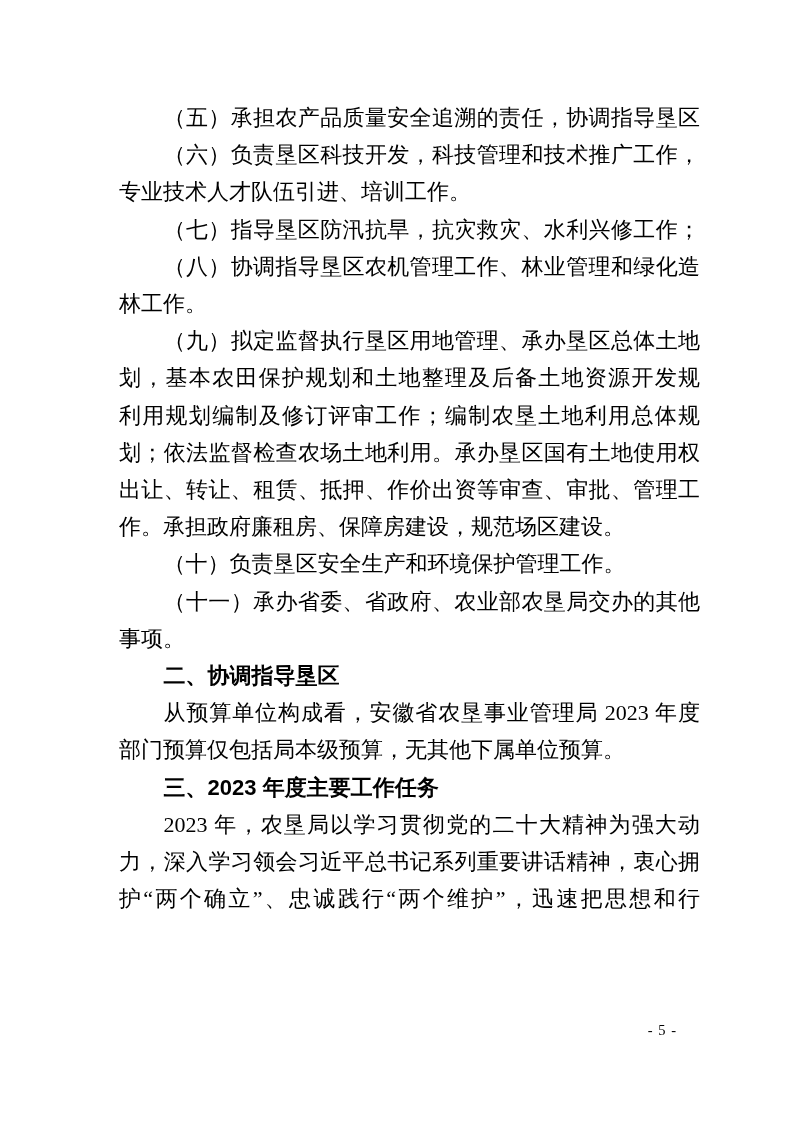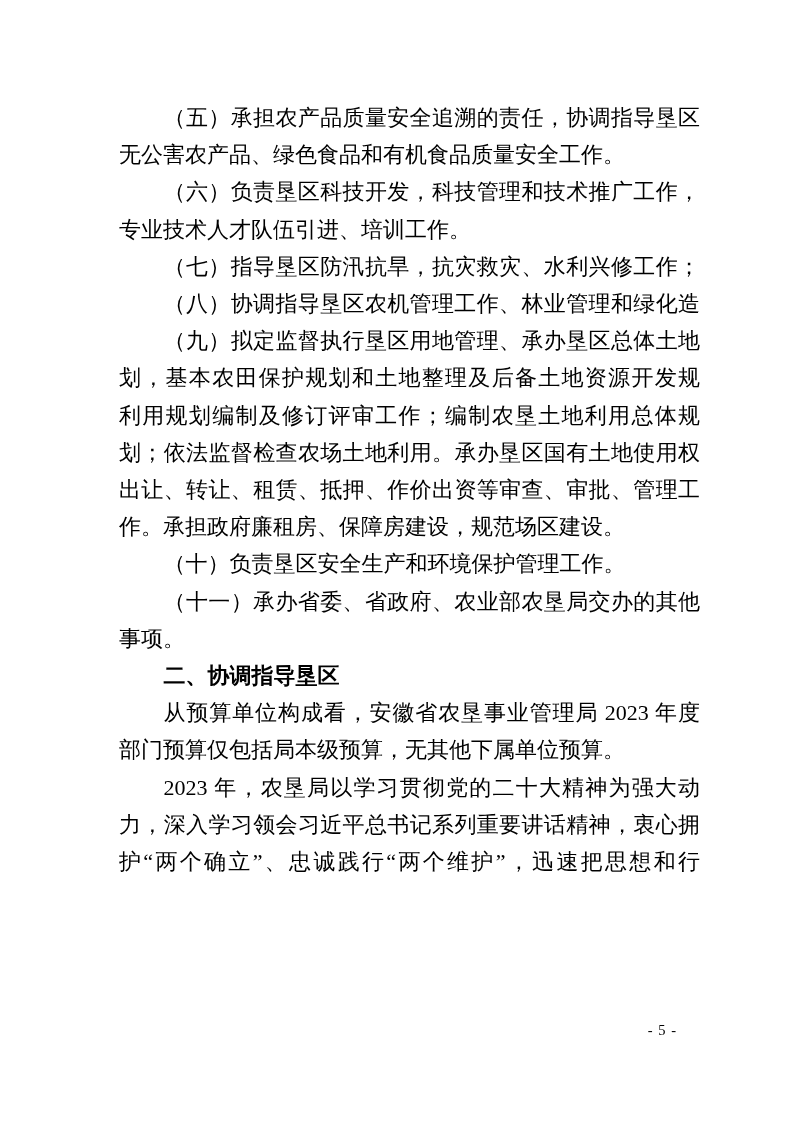--- a/index.html
+++ b/index.html
@@ -46,34 +46,34 @@
   }
 </style>
 </head>
 <body>
 
 <div class="page">
   <div class="content">
 
     <div class="block">
       <div class="ln just ind">（五）承担农产品质量安全追溯的责任，协调指导垦区</div>
-      <div class="ln">无公害农产品、绿色食品和有机食品质量安全工作。</div>
     </div>
 
     <div class="block">
       <div class="ln just ind">（六）负责垦区科技开发，科技管理和技术推广工作，</div>
       <div class="ln">专业技术人才队伍引进、培训工作。</div>
     </div>
 
     <div class="block">
       <div class="ln just ind">（七）指导垦区防汛抗旱，抗灾救灾、水利兴修工作；</div>
     </div>
 
     <div class="block">
       <div class="ln just ind">（八）协调指导垦区农机管理工作、林业管理和绿化造</div>
+      <div class="ln">林工作。</div>
     </div>
 
     <div class="block">
       <div class="ln just ind">（九）拟定监督执行垦区用地管理、承办垦区总体土地</div>
       <div class="ln just">划，基本农田保护规划和土地整理及后备土地资源开发规</div>
       <div class="ln just">利用规划编制及修订评审工作；编制农垦土地利用总体规</div>
       <div class="ln just">划；依法监督检查农场土地利用。承办垦区国有土地使用权</div>
       <div class="ln just">出让、转让、租赁、抵押、作价出资等审查、审批、管理工</div>
       <div class="ln">作。承担政府廉租房、保障房建设，规范场区建设。</div>
     </div>
@@ -89,20 +89,23 @@
 
     <div class="block">
       <div class="ln ind hd">二、协调指导垦区</div>
     </div>
 
     <div class="block">
       <div class="ln just ind">从预算单位构成看，安徽省农垦事业管理局 2023 年度</div>
       <div class="ln">部门预算仅包括局本级预算，无其他下属单位预算。</div>
     </div>
 
+    <div class="block">
+      <div class="ln ind hd">三、2023 年度主要工作任务</div>
+    </div>
 
     <div class="block">
       <div class="ln just ind">2023 年，农垦局以学习贯彻党的二十大精神为强大动</div>
       <div class="ln just">力，深入学习领会习近平总书记系列重要讲话精神，衷心拥</div>
       <div class="ln just">护“两个确立”、忠诚践行“两个维护”，迅速把思想和行</div>
     </div>
 
   </div>
 
   <div class="page-number">- 5 -</div>

